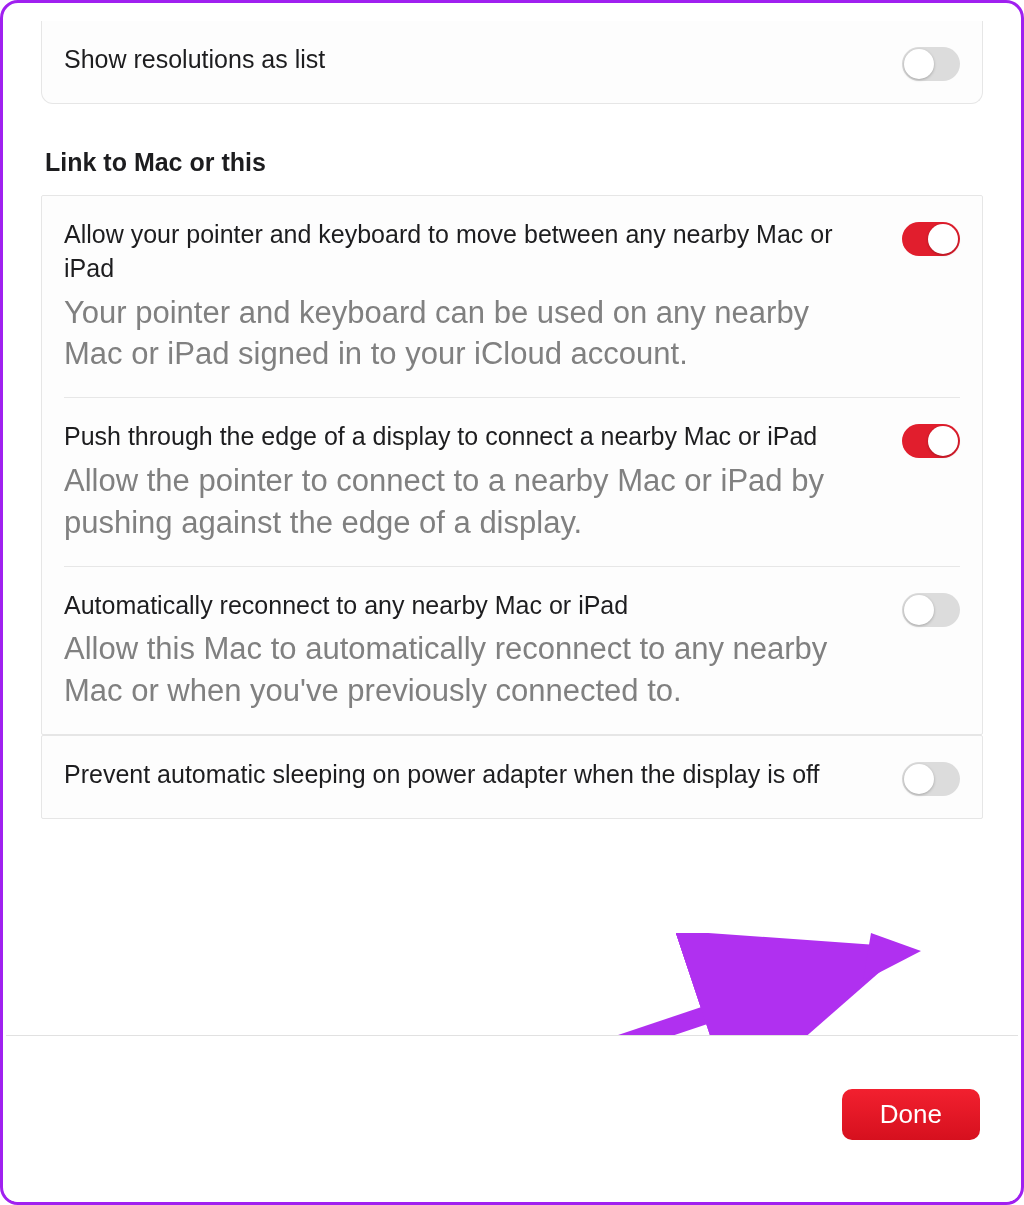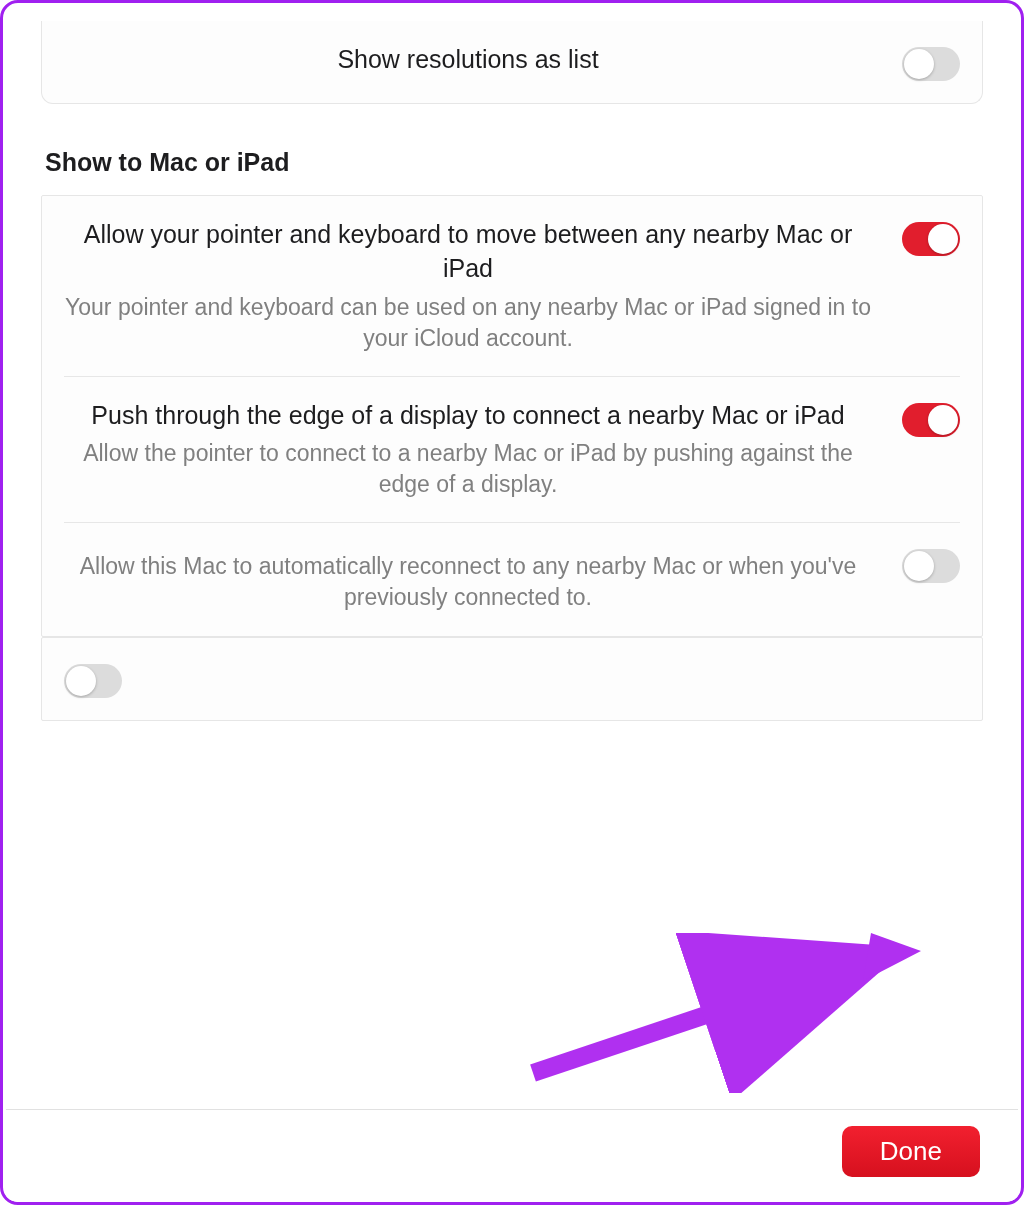--- a/index.html
+++ b/index.html
@@ -32,37 +32,36 @@
     border-radius: 2px;
     background: #fdfdfd;
     padding: 0 22px;
   }
   .settings-row {
     display: flex;
     align-items: flex-start;
     justify-content: space-between;
     padding: 22px 0;
     border-bottom: 1px solid #e7e7e7;
-    text-align: center;
   }
   .settings-row:last-child {
     border-bottom: none;
   }
   .row-text {
     flex: 1;
     padding-right: 30px;
   }
   .row-title {
     font-size: 25px;
     font-weight: 400;
     color: #1d1d1f;
     line-height: 1.35;
   }
   .row-subtitle {
-    font-size: 23px;
+    font-size: 31px;
     color: #808080;
     line-height: 1.35;
     margin-top: 6px;
   }
   .toggle {
     width: 58px;
     height: 34px;
     border-radius: 18px;
     position: relative;
     flex-shrink: 0;
@@ -87,21 +86,21 @@
     background: #dcdcdc;
   }
   .toggle.off .knob {
     left: 2px;
   }
   .footer-bar {
     position: absolute;
     bottom: 0;
     left: 3px;
     right: 3px;
-    height: 93px;
+    height: 167px;
     border-top: 1px solid #e1e1e1;
     display: flex;
     justify-content: flex-end;
     align-items: center;
     padding: 0 38px 10px 0;
     background: #fff;
   }
   .done-button {
     background: linear-gradient(#f2202f, #d6101e);
     color: #fff;
@@ -135,21 +134,21 @@
     <div class="settings-row">
       <div class="row-text">
         <div class="row-title">Show resolutions as list</div>
       </div>
       <div class="toggle off">
         <div class="knob"></div>
       </div>
     </div>
   </div>
 
-  <div class="section-header">Show to Mac or iPad</div>
+  <div class="section-header">Link to Mac or this</div>
   <div class="settings-group">
 
     <div class="settings-row">
       <div class="row-text">
         <div class="row-title">Allow your pointer and keyboard to move between any nearby Mac or iPad</div>
         <div class="row-subtitle">Your pointer and keyboard can be used on any nearby Mac or iPad signed in to your iCloud account.</div>
       </div>
       <div class="toggle on">
         <div class="knob"></div>
       </div>
@@ -160,33 +159,37 @@
         <div class="row-title">Push through the edge of a display to connect a nearby Mac or iPad</div>
         <div class="row-subtitle">Allow the pointer to connect to a nearby Mac or iPad by pushing against the edge of a display.</div>
       </div>
       <div class="toggle on">
         <div class="knob"></div>
       </div>
     </div>
 
     <div class="settings-row">
       <div class="row-text">
+        <div class="row-title">Automatically reconnect to any nearby Mac or iPad</div>
         <div class="row-subtitle">Allow this Mac to automatically reconnect to any nearby Mac or when you've previously connected to.</div>
       </div>
       <div class="toggle off">
         <div class="knob"></div>
       </div>
     </div>
 
   </div>
 
   <div class="settings-group">
 
 
     <div class="settings-row">
+      <div class="row-text">
+        <div class="row-title">Prevent automatic sleeping on power adapter when the display is off</div>
+      </div>
       <div class="toggle off">
         <div class="knob"></div>
       </div>
     </div>
 
   </div>
 
 </div>
 
 <svg class="annotation-arrow" width="420" height="160">

